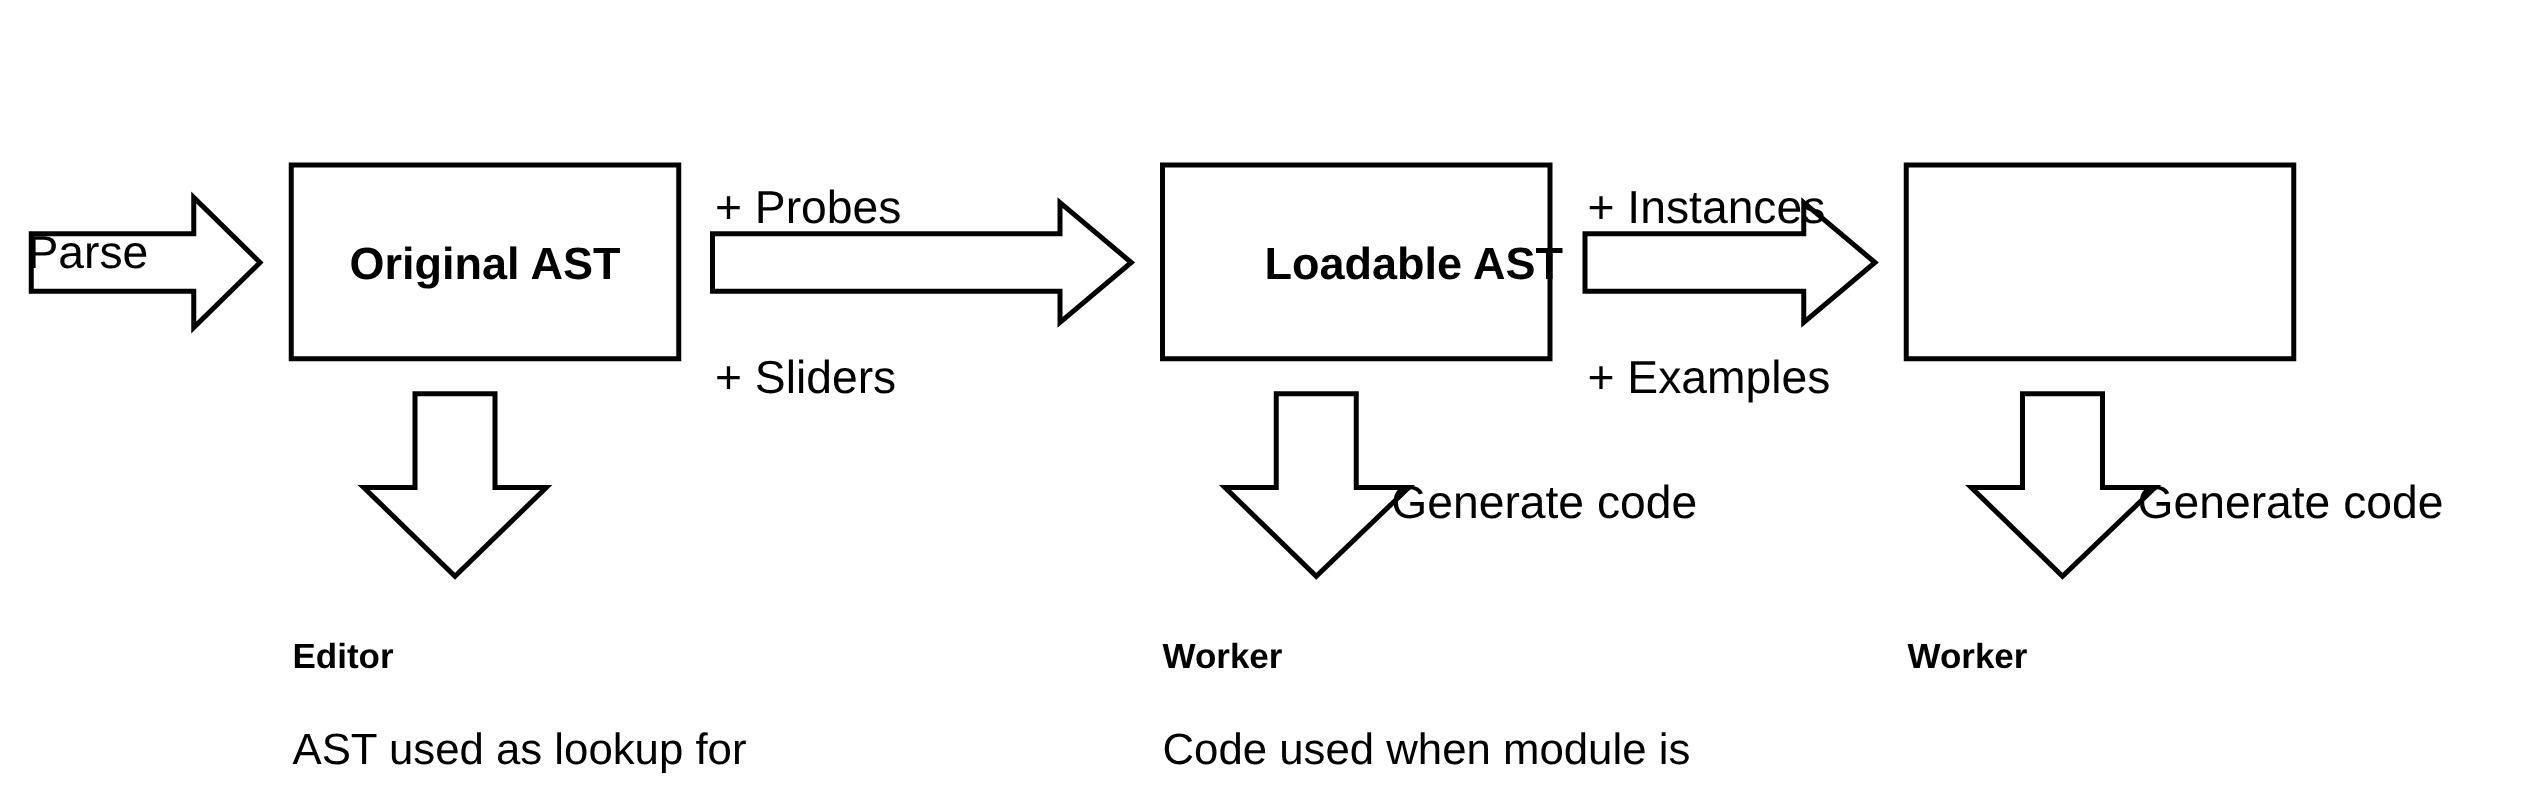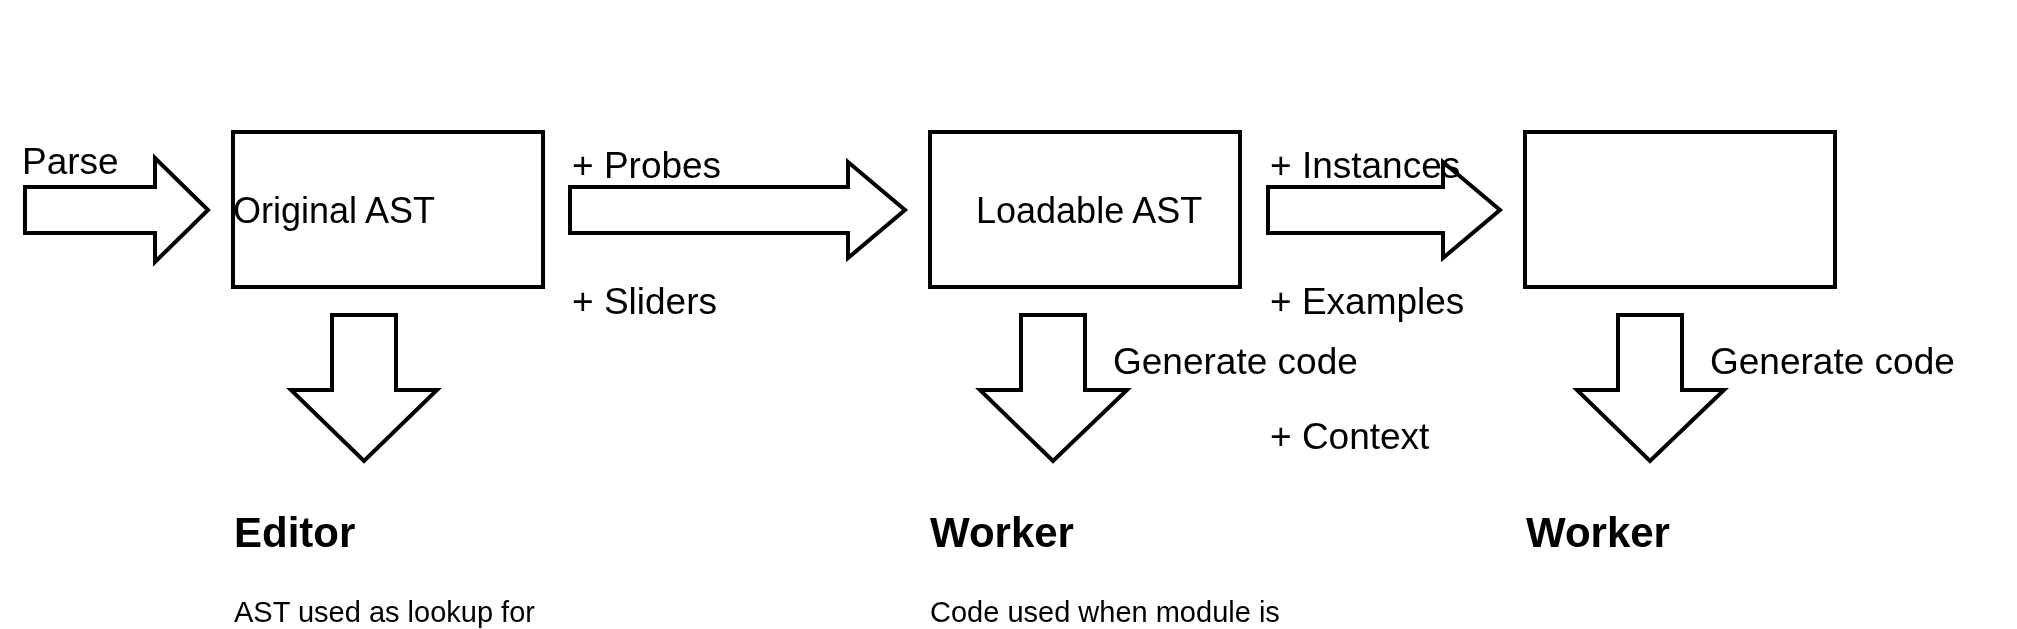--- a/index.html
+++ b/index.html
@@ -37,33 +37,35 @@
     stroke-width: 4;
     stroke-linejoin: miter;
   }
   .txt {
     position: absolute;
     white-space: pre;
     line-height: 1.18;
   }
   .box-label {
     font-size: 36px;
-    font-weight: normal;
+    font-weight: bold;
+    text-align: center;
     width: 310px;
   }
   .edge-label {
     font-size: 37px;
     font-weight: normal;
+    margin-top: 40px;
   }
   .anno-title {
-    font-size: 42px;
+    font-size: 28px;
     font-weight: bold;
   }
   .anno-body {
-    font-size: 29px;
+    font-size: 35px;
     font-weight: normal;
   }
   .stack-label {
     font-size: 37px;
     font-weight: normal;
     line-height: 1.22;
   }
 </style>
 </head>
 <body>
@@ -99,21 +101,20 @@
   <div class="txt edge-label" style="left:22px; top:140px;">Parse</div>
 
   <div class="txt stack-label" style="left:572px; top:53px;">
     <div>+ Probes</div>
     <div>+ Sliders</div>
   </div>
 
   <div class="txt stack-label" style="left:1270px; top:53px;">
     <div>+ Instances</div>
     <div>+ Examples</div>
-    <div>+ Context</div>
   </div>
 
   <div class="txt edge-label" style="left:1113px; top:340px;">Generate code</div>
 
   <div class="txt edge-label" style="left:1710px; top:340px;">Generate code</div>
 
   <div class="txt" style="left:234px; top:470px;">
     <div class="anno-title">Editor</div>
     <div class="anno-body">AST used as lookup for</div>
     

